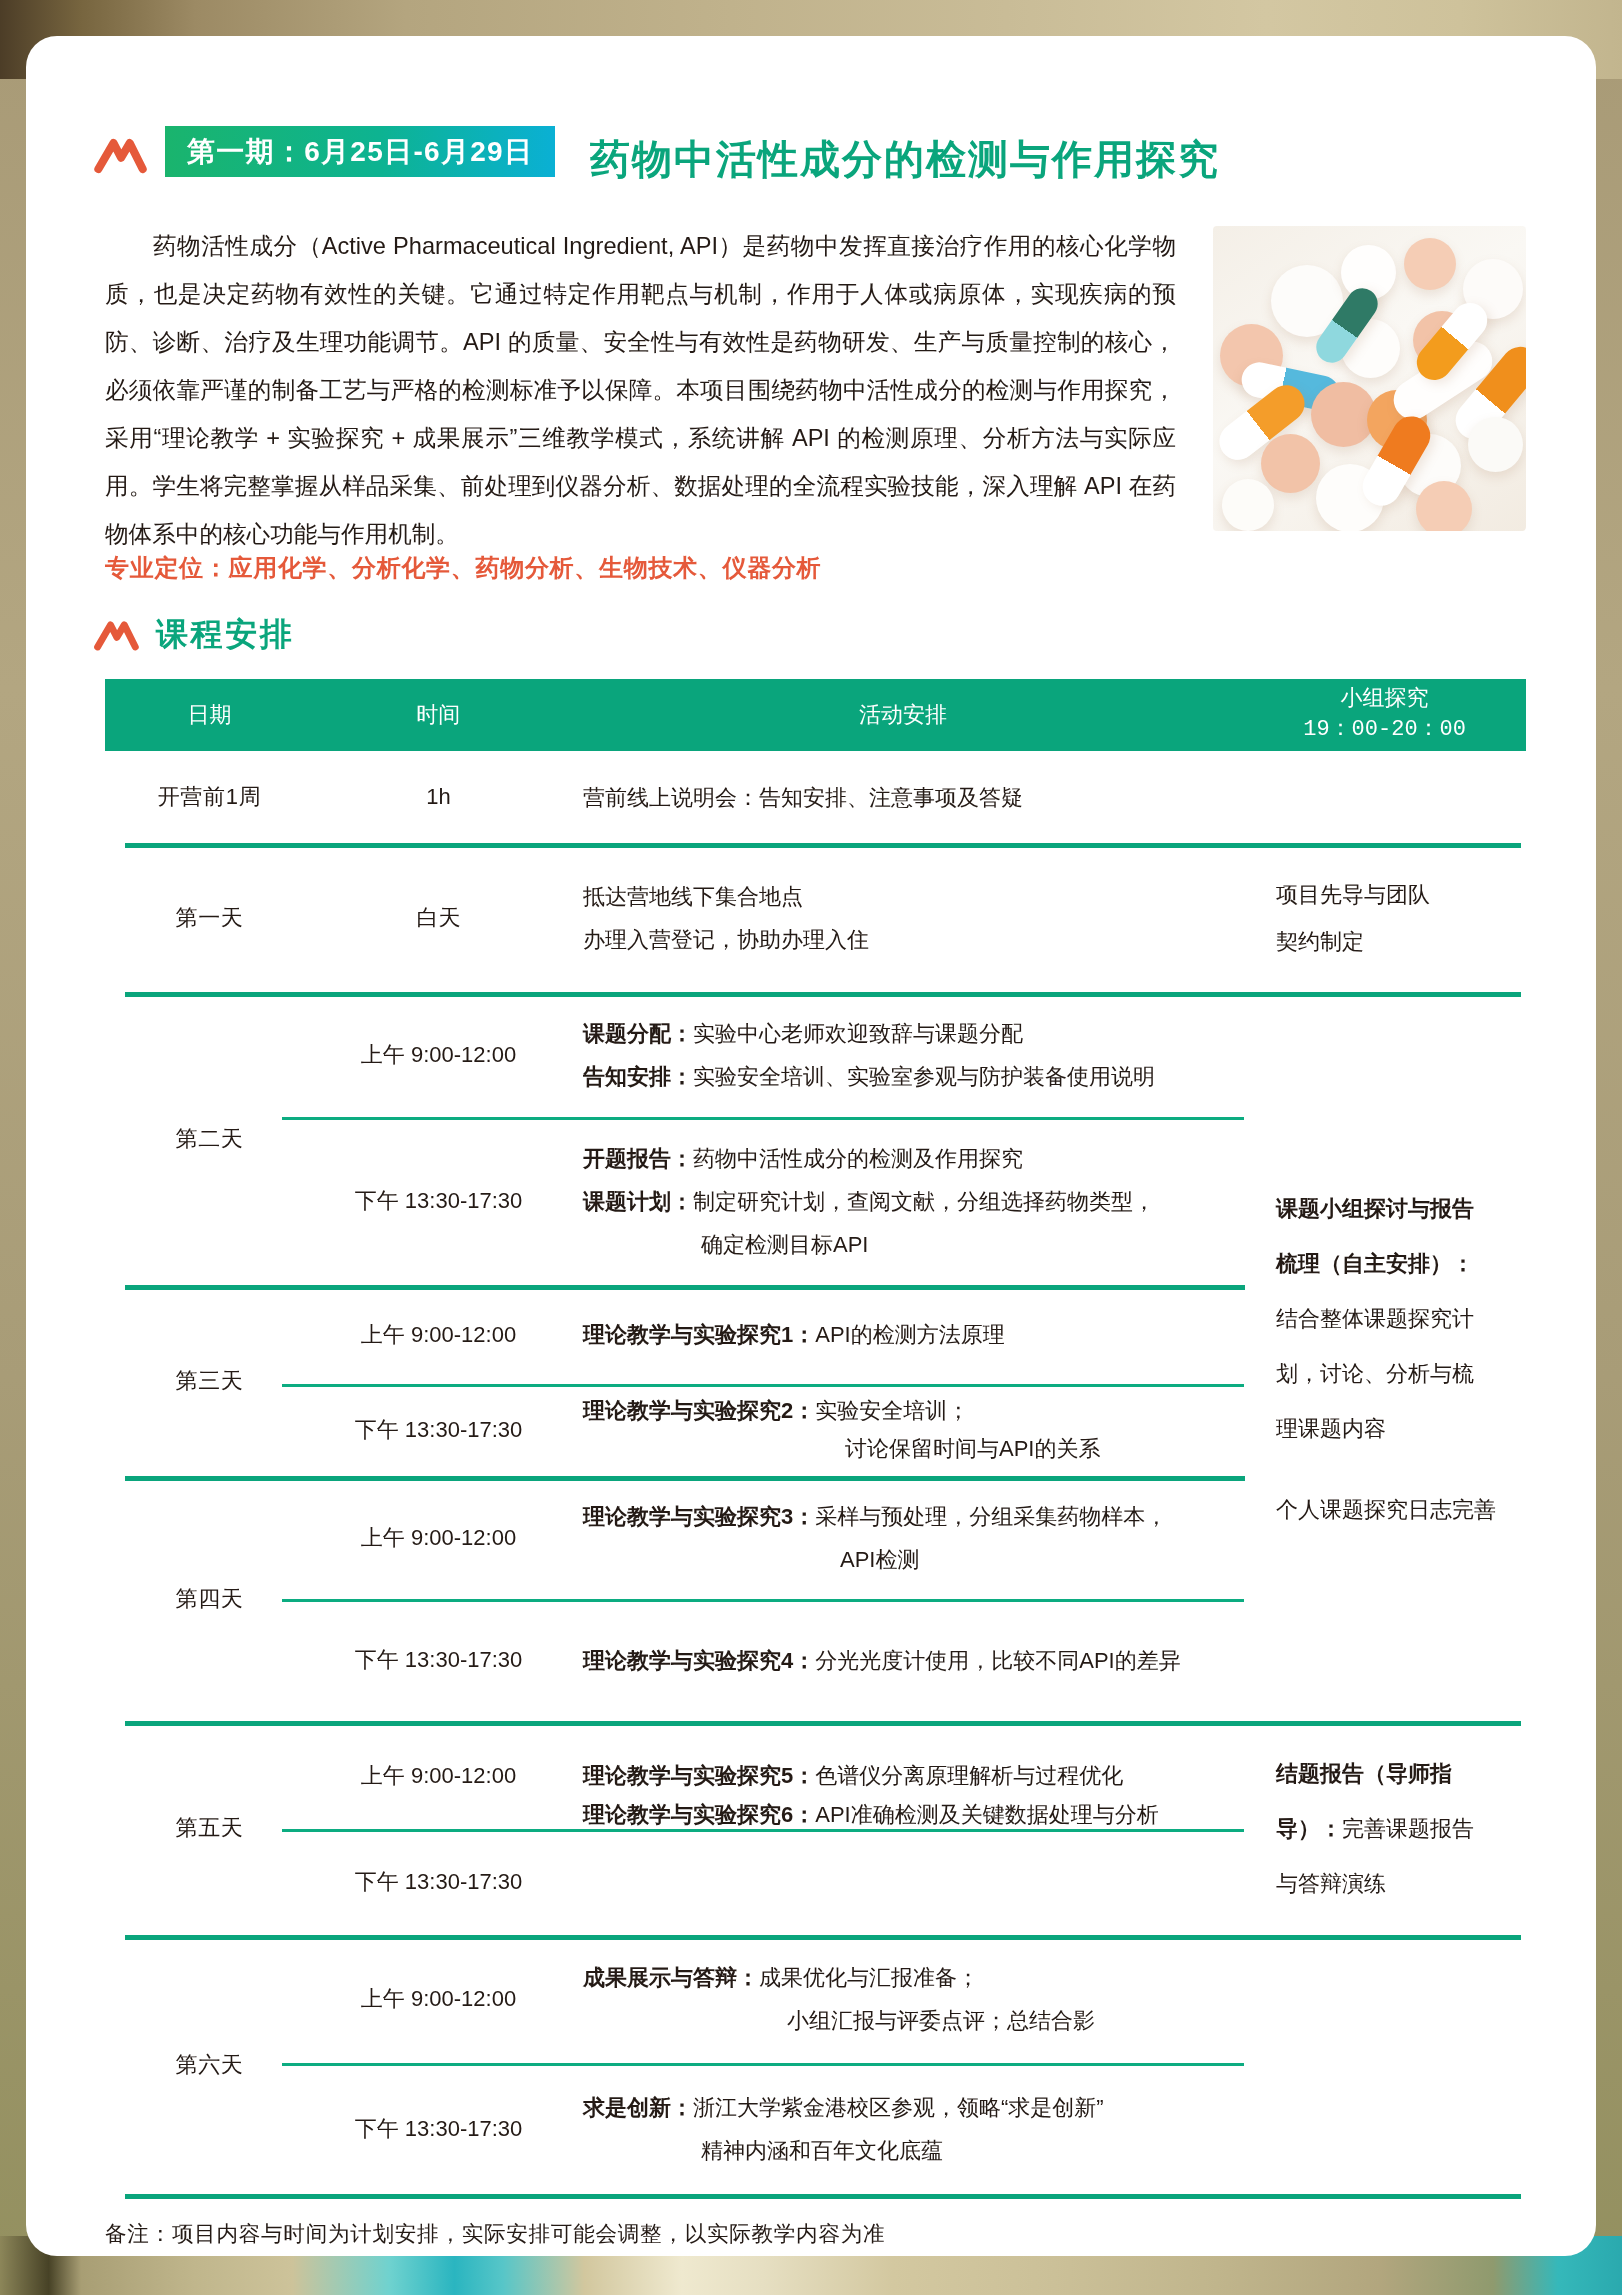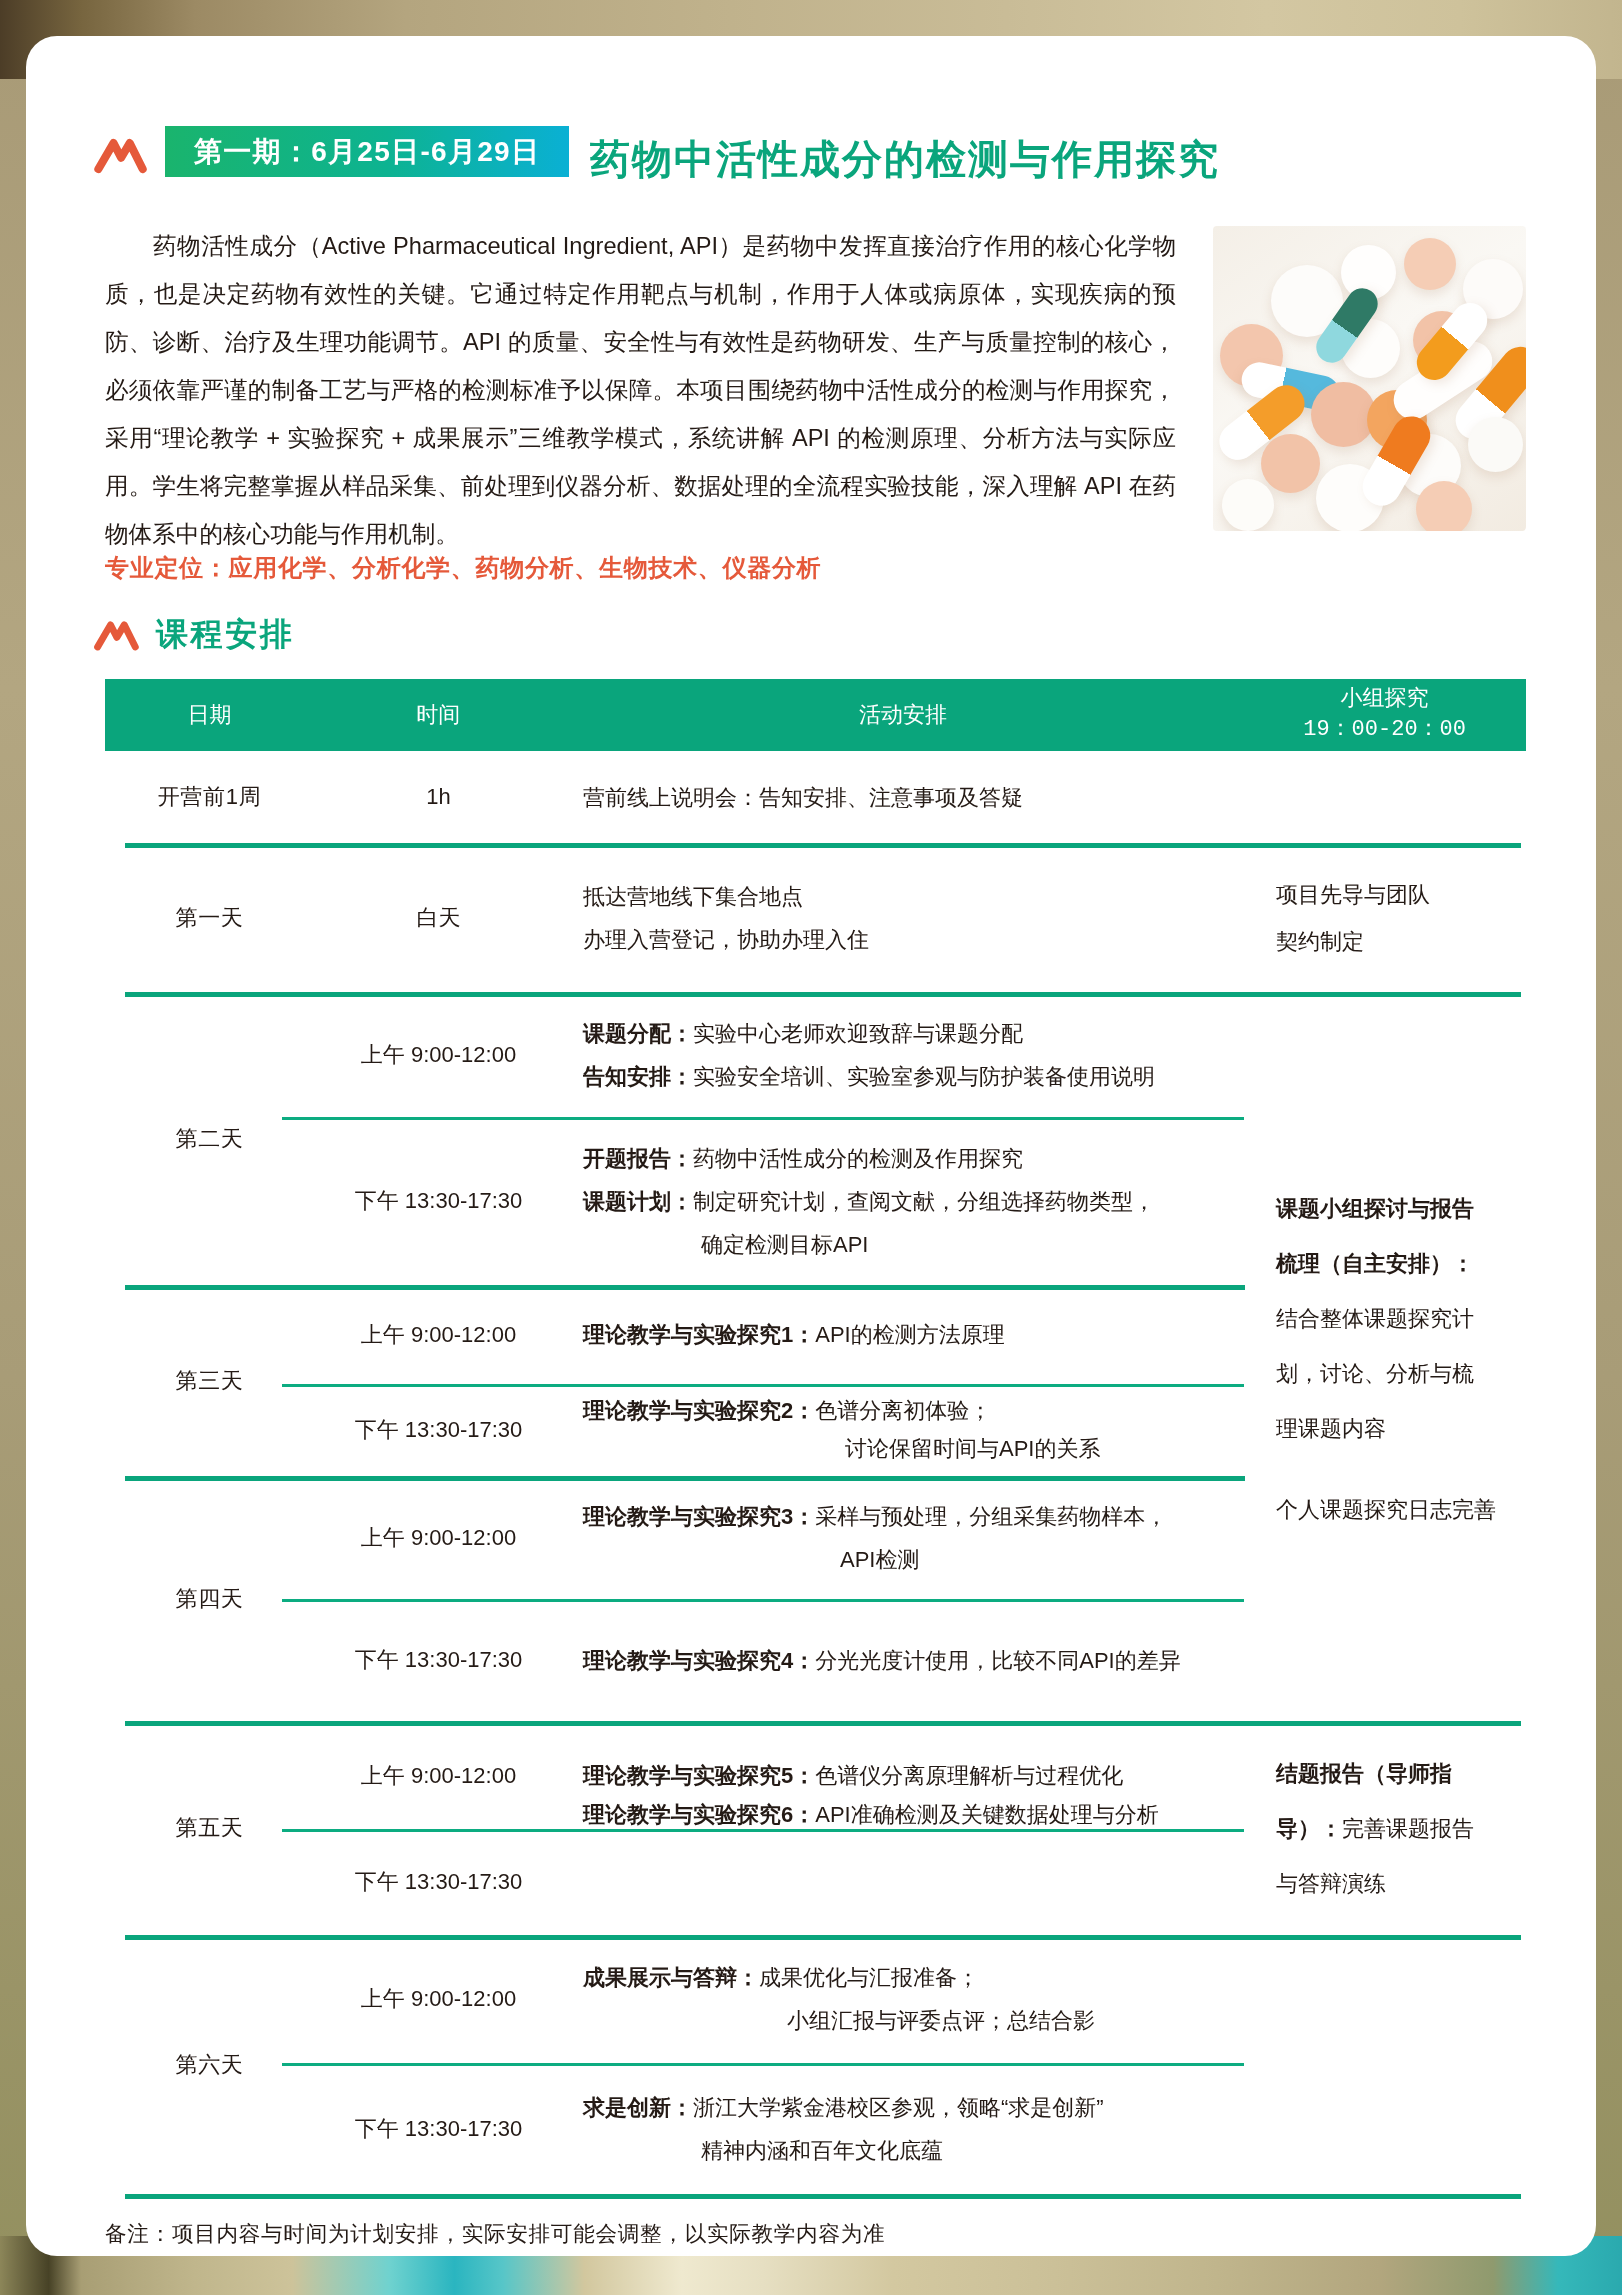--- a/index.html
+++ b/index.html
@@ -29,21 +29,21 @@
   
   .card{
     position:absolute;left:26px;top:36px;width:1570px;height:2220px;
     background:#ffffff;border-radius:31px;
   }
   
   .logo{position:absolute;width:54px;height:44px;}
   .logo1{left:67px;top:97px;}
   .logo2{left:67px;top:582px;width:46px;height:38px;}
   .badge{
-    position:absolute;left:139px;top:90px;height:51px;padding:0 29px;
+    position:absolute;left:139px;top:90px;height:51px;padding:0 22px;
     display:flex;align-items:center;
     font-size:28px;font-weight:bold;color:#fff;letter-spacing:1.3px;
     background:linear-gradient(90deg,#1ab46d 0%,#0db391 55%,#0ab0d4 100%);
   }
   .main-title{
     position:absolute;left:564px;top:96px;
     font-size:40px;font-weight:bold;color:#0aa57c;letter-spacing:2px;
   }
   
   .intro{
@@ -221,21 +221,21 @@
       </div>
       <div class="acell" style="top:366px;height:168px;">
         <div class="aline"><b>开题报告：</b><span>药物中活性成分的检测及作用探究</span></div>
         <div class="aline"><b>课题计划：</b><span>制定研究计划，查阅文献，分组选择药物类型，</span></div>
         <div class="aline" style="margin-left:118px;">确定检测目标API</div>
       </div>
       <div class="acell" style="top:534px;height:99px;">
         <div class="aline"><b>理论教学与实验探究1：</b><span>API的检测方法原理</span></div>
       </div>
       <div class="acell" style="top:633px;height:92px;line-height:38px;">
-        <div class="aline"><b>理论教学与实验探究2：</b><span>色谱分离初体验；</span></div>
+        <div class="aline"><b>理论教学与实验探究2：</b><span>实验安全培训；</span></div>
         <div class="aline" style="margin-left:262px;">讨论保留时间与API的关系</div>
       </div>
       <div class="acell" style="top:725px;height:123px;">
         <div class="aline"><b>理论教学与实验探究3：</b><span>采样与预处理，分组采集药物样本，</span></div>
         <div class="aline" style="margin-left:257px;">API检测</div>
       </div>
       <div class="acell" style="top:848px;height:122px;">
         <div class="aline"><b>理论教学与实验探究4：</b><span>分光光度计使用，比较不同API的差异</span></div>
       </div>
       <div class="acell" style="top:970px;height:109px;">

